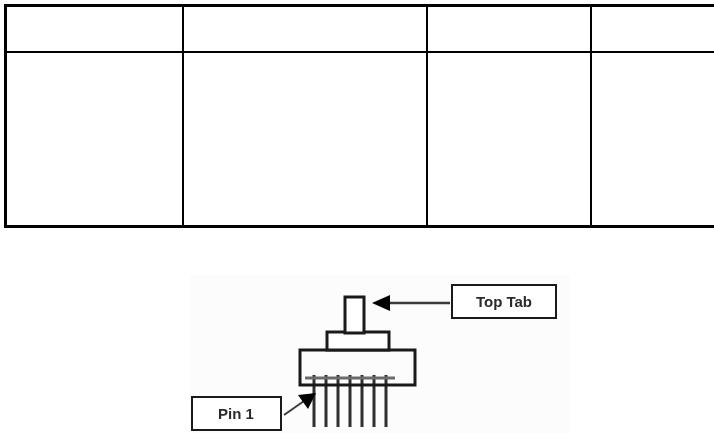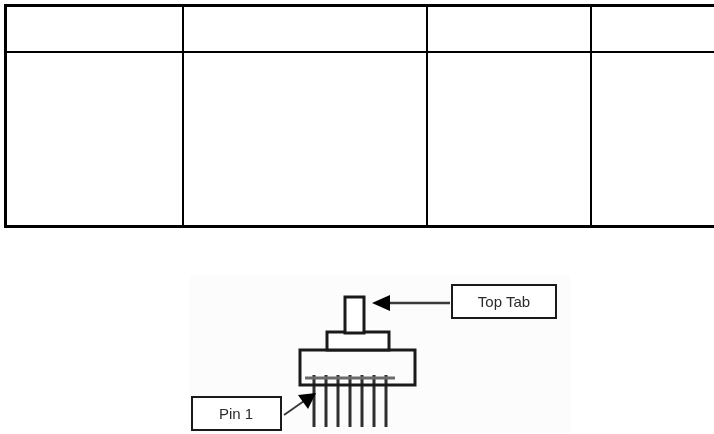--- a/index.html
+++ b/index.html
@@ -43,20 +43,21 @@
   .col-4 { width: 145px; }
 
   
   #connector-figure {
     position: absolute;
     left: 190px;
     top: 275px;
     width: 380px;
     height: 158px;
     background: #fcfcfc;
+    font-weight: bold;
   }
   #connector-figure svg {
     display: block;
     width: 380px;
     height: 158px;
   }
   .cb-label-text {
     font-family: "Liberation Sans", sans-serif;
     font-size: 15px;
     fill: #2b2b2b;

